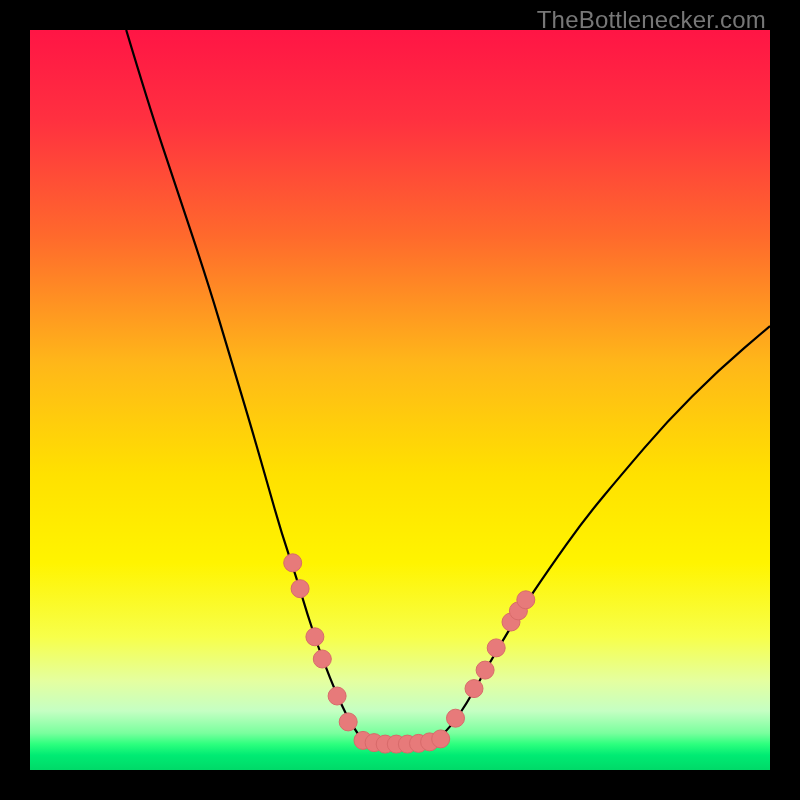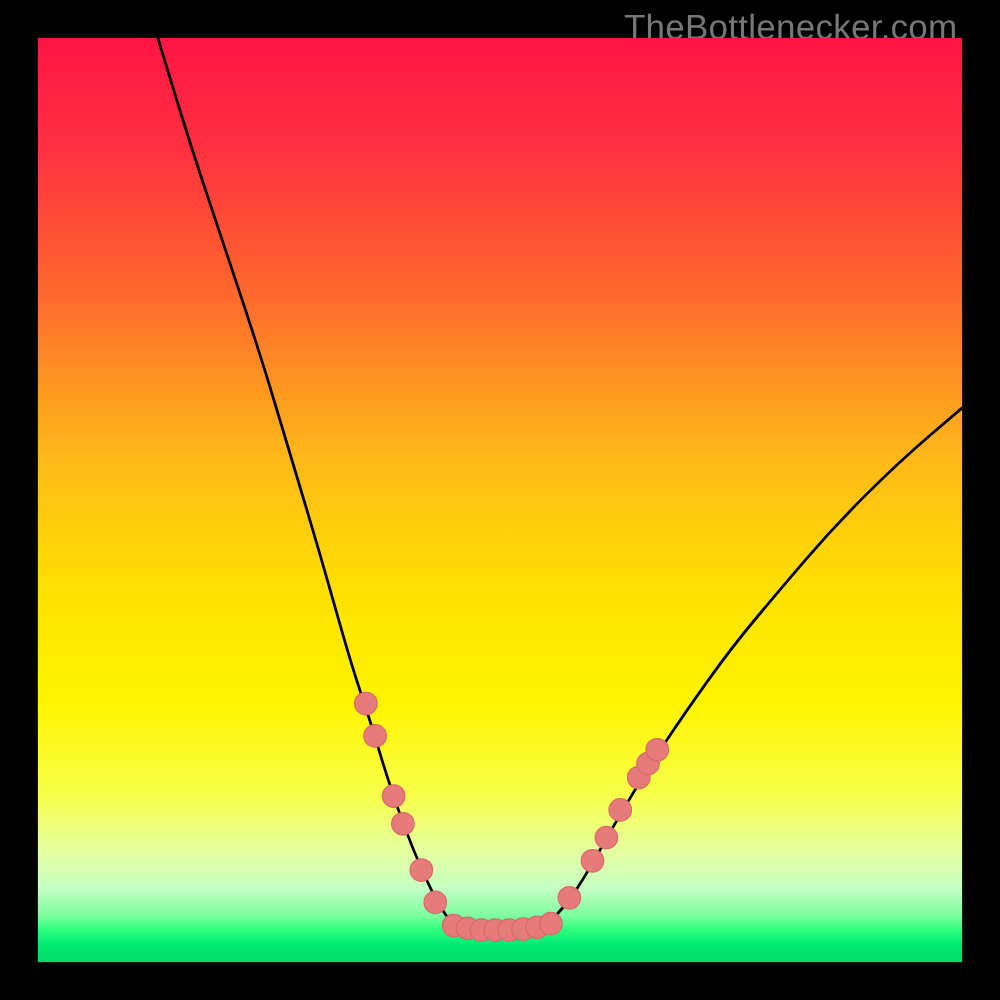--- a/index.html
+++ b/index.html
@@ -31,21 +31,21 @@
   }
   .curves {
     position: absolute;
     inset: 0;
   }
   .watermark {
     position: absolute;
     top: 6px;
     right: 34px;
     color: #777;
-    font-size: 28px;
+    font-size: 24px;
     letter-spacing: 0.2px;
     font-weight: 400;
   }
 </style>
 </head>
 <body>
 
 <div class="frame">
 
   <div class="watermark">TheBottlenecker.com</div>

